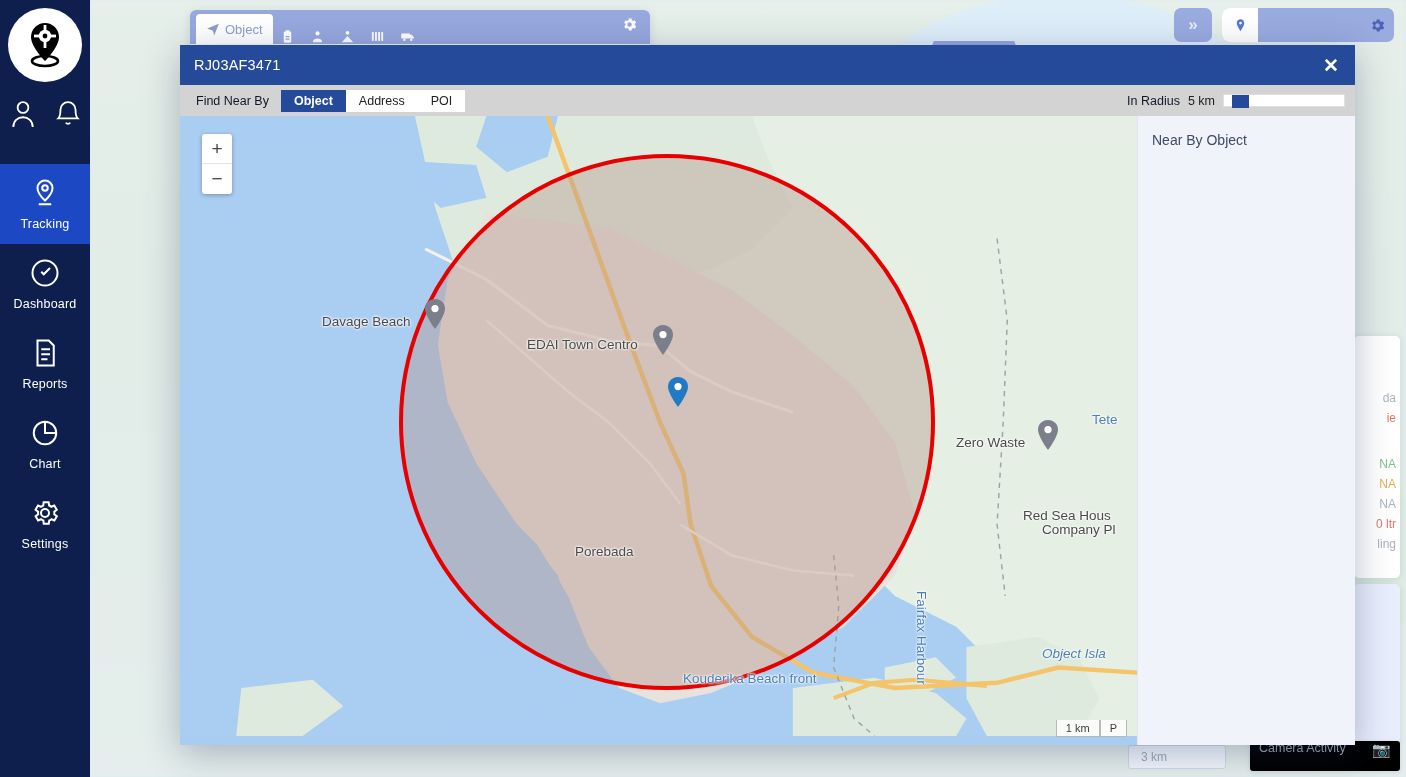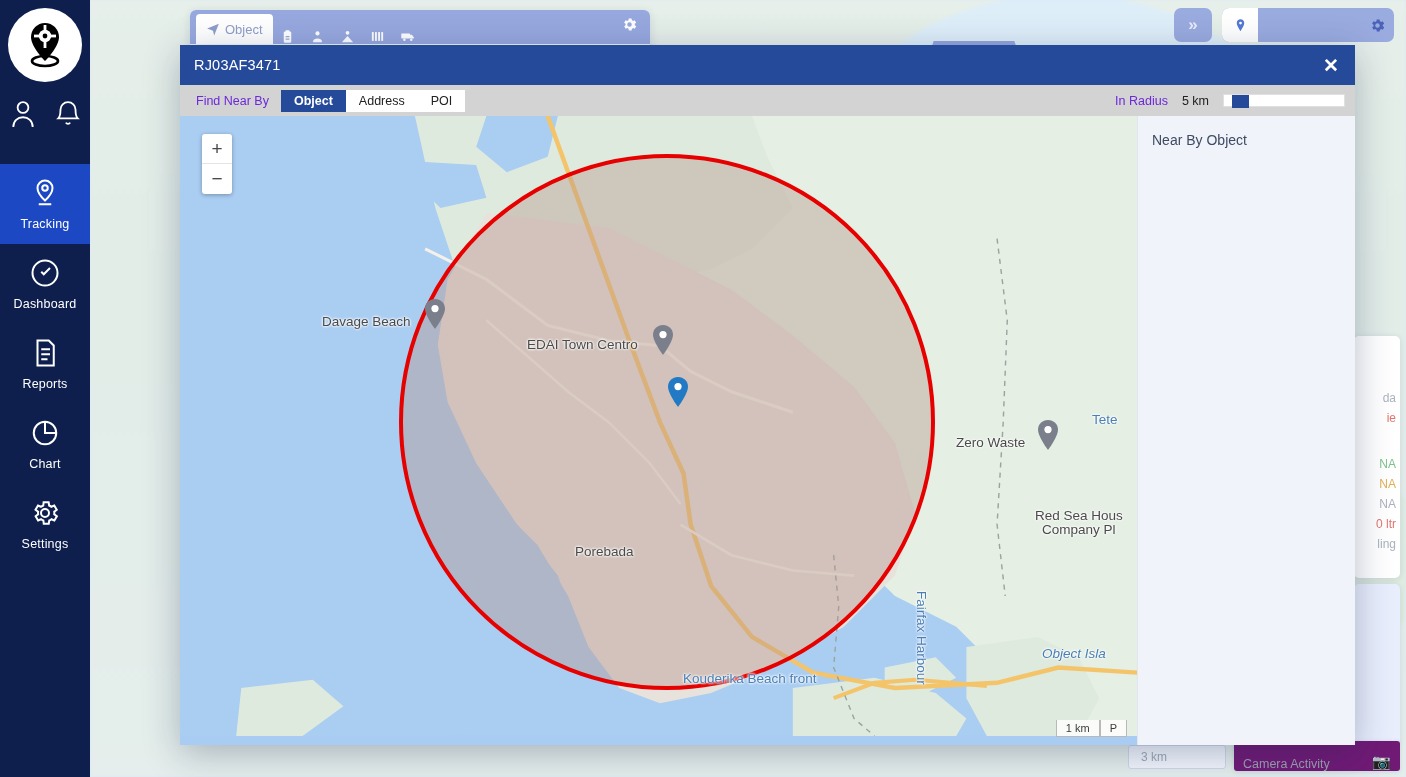--- a/index.html
+++ b/index.html
@@ -170,23 +170,23 @@
   #rpanel-top-time { background: #effaf2; color: #9aa3ae; }
 
   
   #scale-chip {
     position: absolute; right: 180px; bottom: 8px; width: 98px; height: 24px;
     border: 1px solid #cfd9ea; border-radius: 3px; background: #f2f6fd;
     display: flex; align-items: center; padding-left: 12px;
     font-size: 12px; color: #9fa9b6; z-index: 14;
   }
   #camera-activity {
-    position: absolute; right: 6px; bottom: 6px; width: 166px; height: 30px;
-    background: #701a75; border-radius: 3px; box-shadow: 0 1px 5px rgba(30,50,110,.14);
-    display: flex; align-items: flex-end; padding: 0 9px; z-index: 16;
+    position: absolute; right: 6px; bottom: 6px; width: 150px; height: 30px;
+    background: #000000; border-radius: 3px; box-shadow: 0 1px 5px rgba(30,50,110,.14);
+    display: flex; align-items: flex-start; padding: 0 9px; z-index: 16;
   }
   #camera-activity .ca-label { font-size: 12.5px; color: #9aa3ae; flex: 1; }
   #camera-activity .ca-icon { color: #8dcb96; font-size: 15px; }
 
   
   #modal {
     position: absolute; left: 180px; top: 45px; width: 1175px; height: 700px;
     background: #fff; z-index: 60;
     box-shadow: 0 8px 34px rgba(20,35,80,.30);
     display: flex; flex-direction: column;
@@ -198,31 +198,31 @@
   }
   #modal-title { font-size: 14.5px; letter-spacing: .2px; }
   #modal-close {
     margin-left: auto; font-size: 19px; line-height: 1; cursor: pointer;
     font-weight: bold; padding: 0 2px;
   }
   #modal-toolbar {
     flex: 0 0 31px; height: 31px; background: #d3d3d3;
     display: flex; align-items: center; padding: 0 10px 0 16px;
   }
-  .tb-label { font-size: 12.5px; color: #6d28d9; }
+  .tb-label { font-size: 12.5px; color: #0f172a; }
   #findnear-group {
     display: flex; margin-left: 12px; background: #fff;
     height: 22px; align-items: stretch;
   }
   .seg {
     padding: 0 13px; display: flex; align-items: center;
     font-size: 12.5px; color: #222; cursor: pointer; background: #fff;
   }
   .seg.active { background: #254a9a; color: #fff; font-weight: bold; }
-  #radius-wrap { margin-left: auto; display: flex; align-items: center; gap: 14px; }
+  #radius-wrap { margin-left: auto; display: flex; align-items: center; gap: 8px; }
   #radius-value { font-size: 12.5px; color: #222; }
   #radius-track {
     width: 122px; height: 13px; background: #fff; position: relative;
     border: 1px solid #e0e0e0;
   }
   #radius-thumb { position: absolute; left: 0; top: 0; width: 17px; height: 13px; background: #254a9a; }
 
   #modal-body { flex: 1; display: flex; min-height: 0; }
 
   
@@ -598,21 +598,21 @@
         <div id="map-zoom">
           <div>+</div>
           <div>−</div>
         </div>
 
         <div id="map-labels">
             <div class="mlabel" style="left: 142px; top: 198px;">Davage Beach</div>
             <div class="mlabel" style="left: 347px; top: 221px;">EDAI Town Centro</div>
             <div class="mlabel" style="left: 776px; top: 319px;">Zero Waste</div>
             <div class="mlabel water" style="left: 912px; top: 296px;">Tete</div>
-            <div class="mlabel" style="left: 843px; top: 392px; margin-left: 12px;">Red Sea Hous</div>
+            <div class="mlabel" style="left: 843px; top: 392px;">Red Sea Hous</div>
             <div class="mlabel" style="left: 862px; top: 406px;">Company Pl</div>
             <div class="mlabel" style="left: 395px; top: 428px;">Porebada</div>
             <div class="mlabel water rot" style="left: 749px; top: 475px;">Fairfax Harbour</div>
             <div class="mlabel water italic" style="left: 862px; top: 530px;">Object Isla</div>
             <div class="mlabel water" style="left: 503px; top: 555px;">Kouderika Beach front</div>
           </div>
         <div id="map-pins">
             <div class="mpin" style="left: 244px; top: 183px;"><svg viewBox="0 0 22 30" width="22" height="30">
                 <path d="M11 0C5.3 0 1 4.3 1 9.6 1 17 11 30 11 30s10-13 10-20.4C21 4.3 16.7 0 11 0z" fill="#7b7f8c"></path>
                 <circle cx="11" cy="9.6" r="3.6" fill="#fff"></circle>

